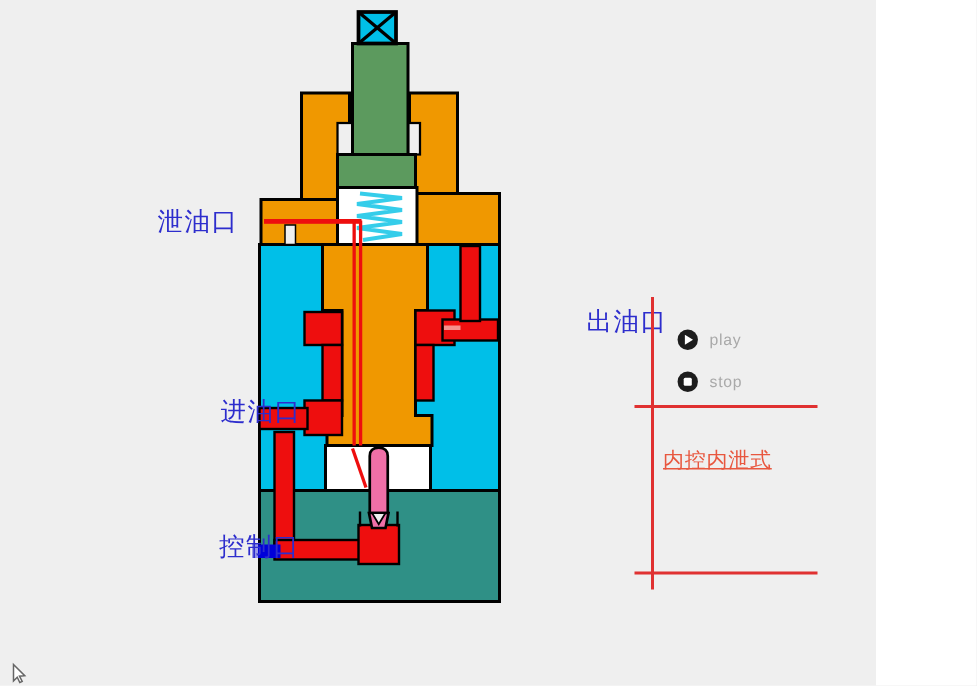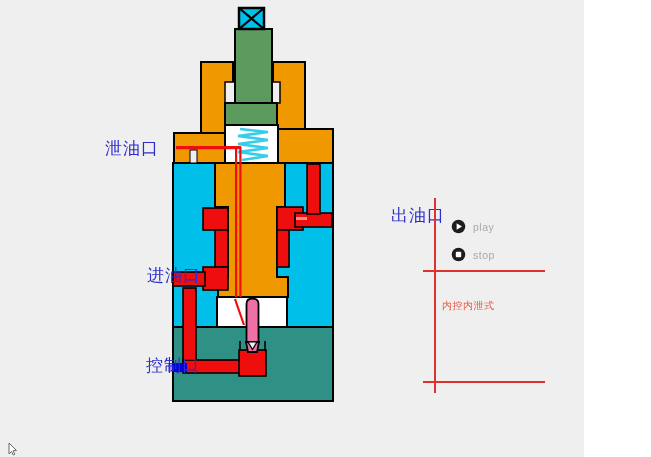--- a/index.html
+++ b/index.html
@@ -19,21 +19,21 @@
     position:absolute; display:flex; align-items:center; gap:7px;
     cursor:pointer; user-select:none;
   }
   .media-btn .btn-label{
     color:#a9a9a9; font-size:10.5px; letter-spacing:0.5px;
     font-family:Liberation Sans, sans-serif;
   }
   .menu-item{
     position:absolute; color:#e8573f; cursor:pointer;
     font-family:"DejaVu Serif","Liberation Serif",serif;
-    font-size:10px; letter-spacing:0.5px; white-space:nowrap; line-height:1.1;
+    font-size:14px; letter-spacing:0.5px; white-space:nowrap; line-height:1.1;text-decoration:underline;
   }
 </style>
 </head>
 <body>
 
 <div id="stage">
 
   <svg id="valve-svg" width="651" height="457" viewBox="0 0 651 457">
 
     <rect x="173" y="163" width="160" height="164" fill="#00bfe8" stroke="#000" stroke-width="2"></rect>

